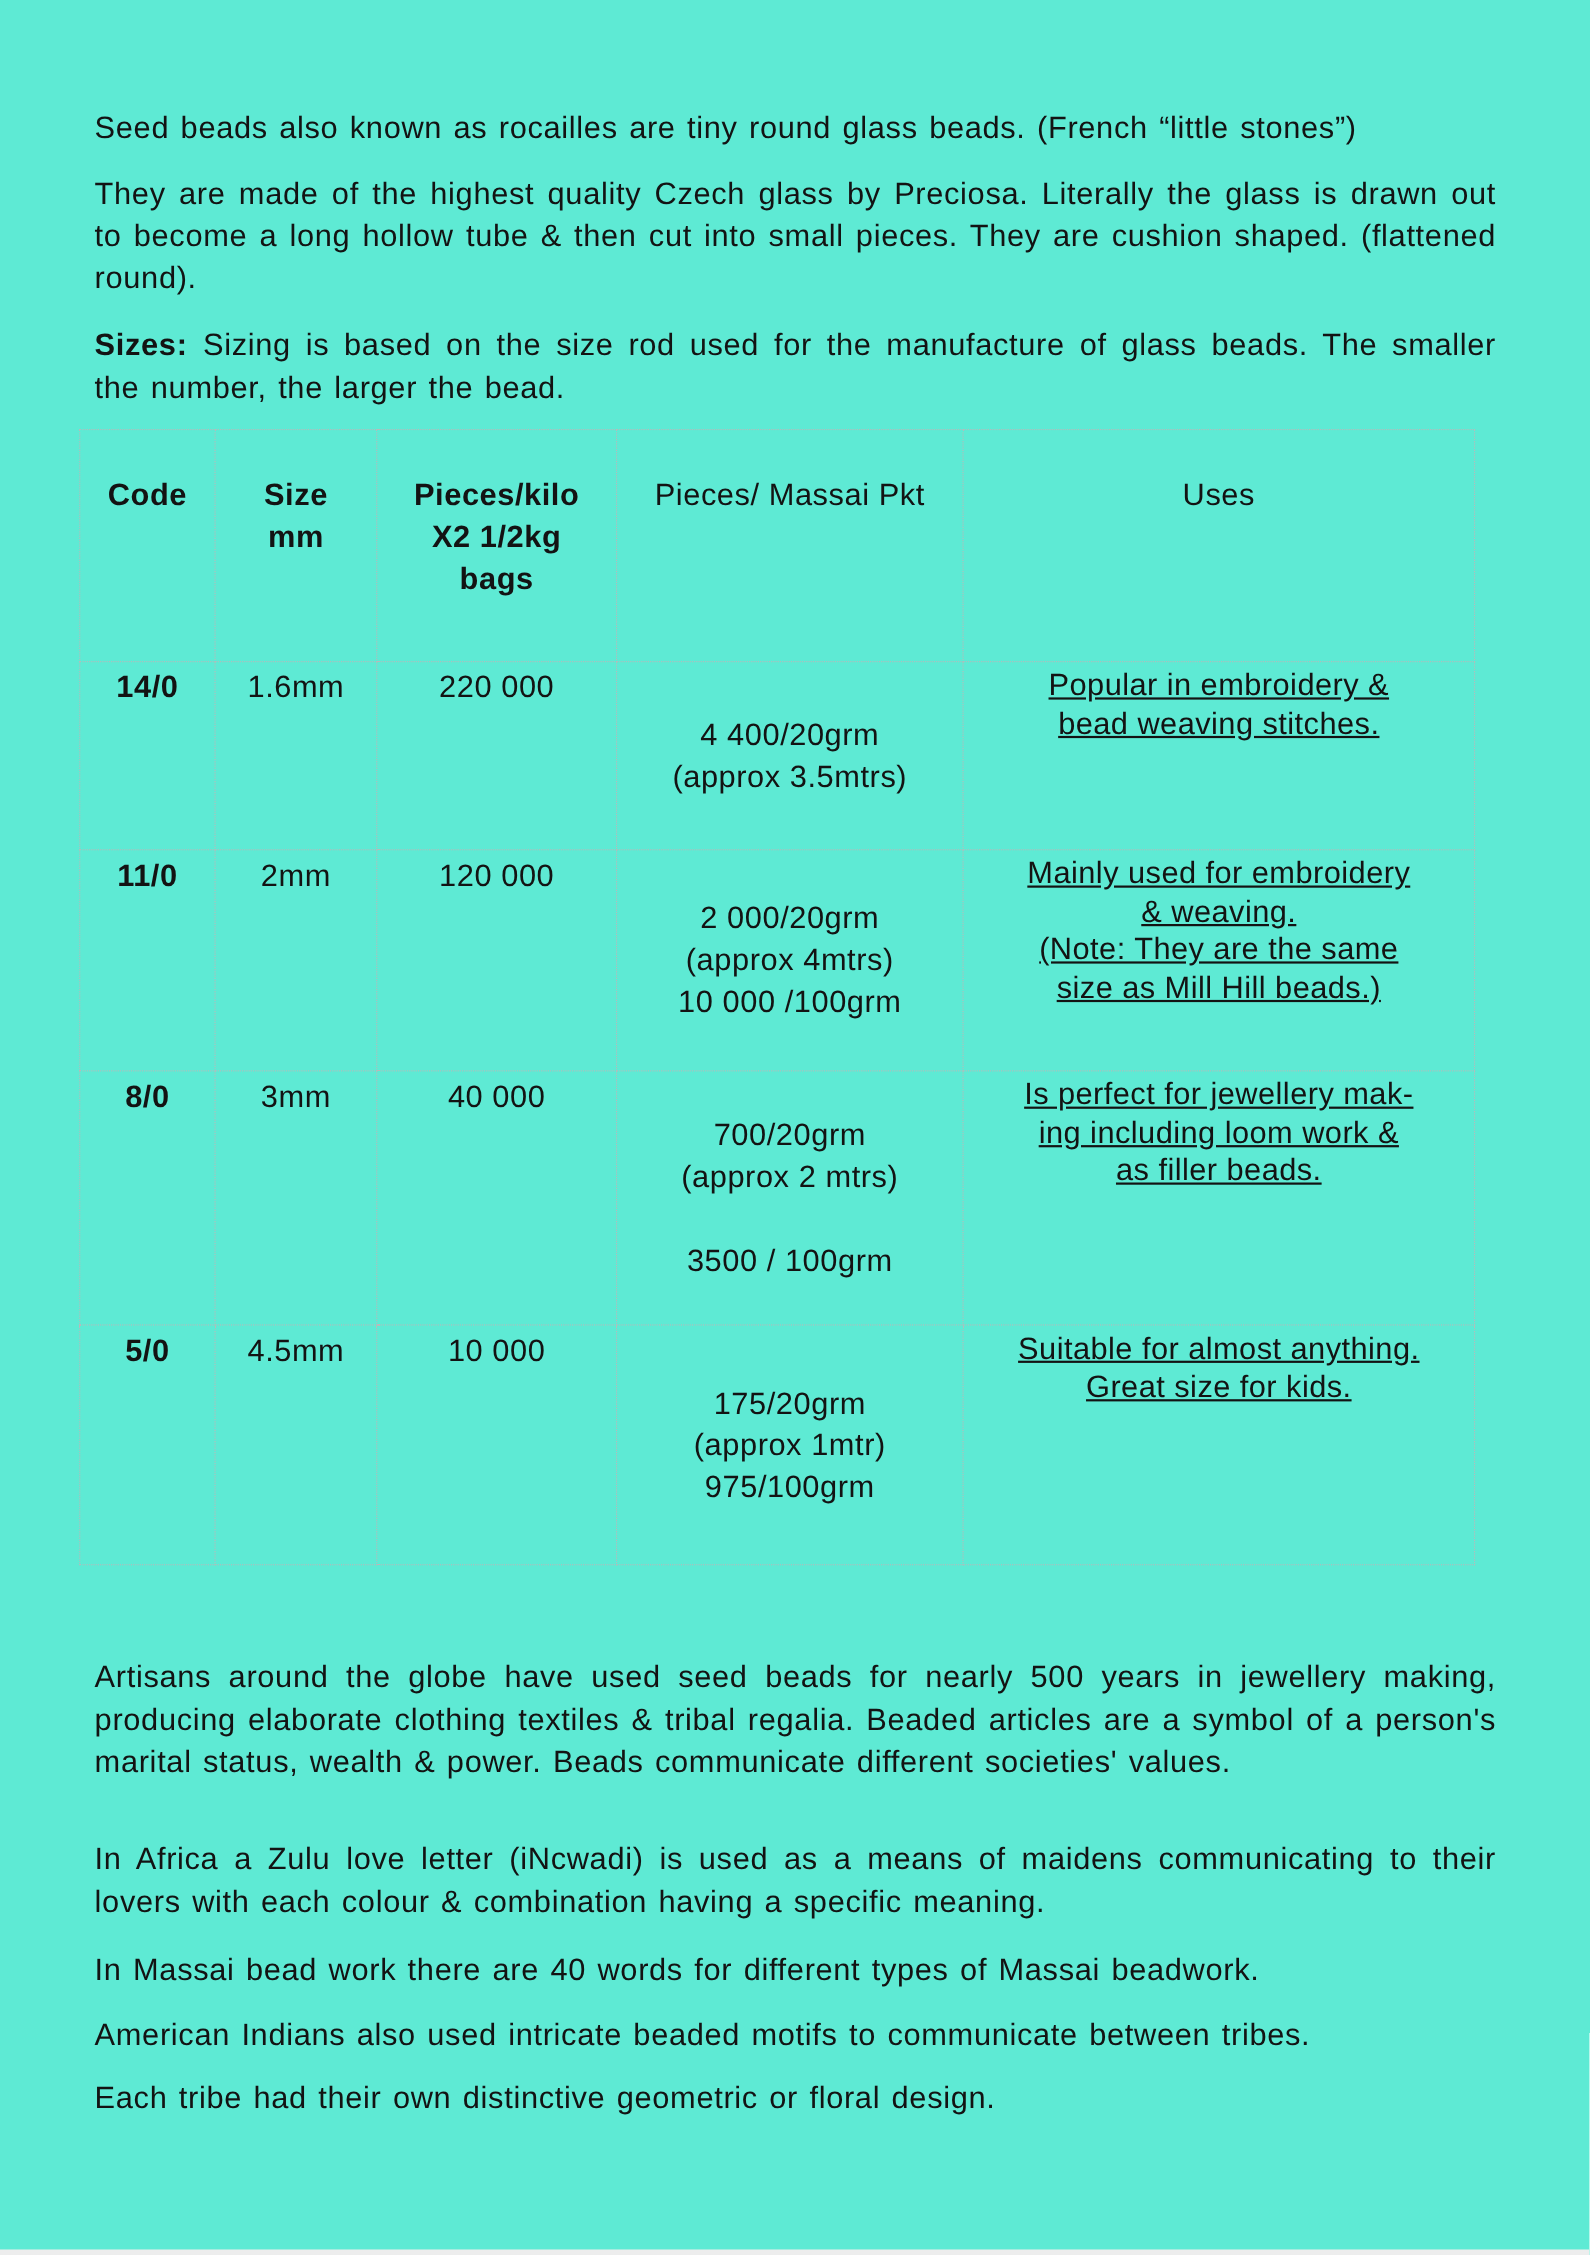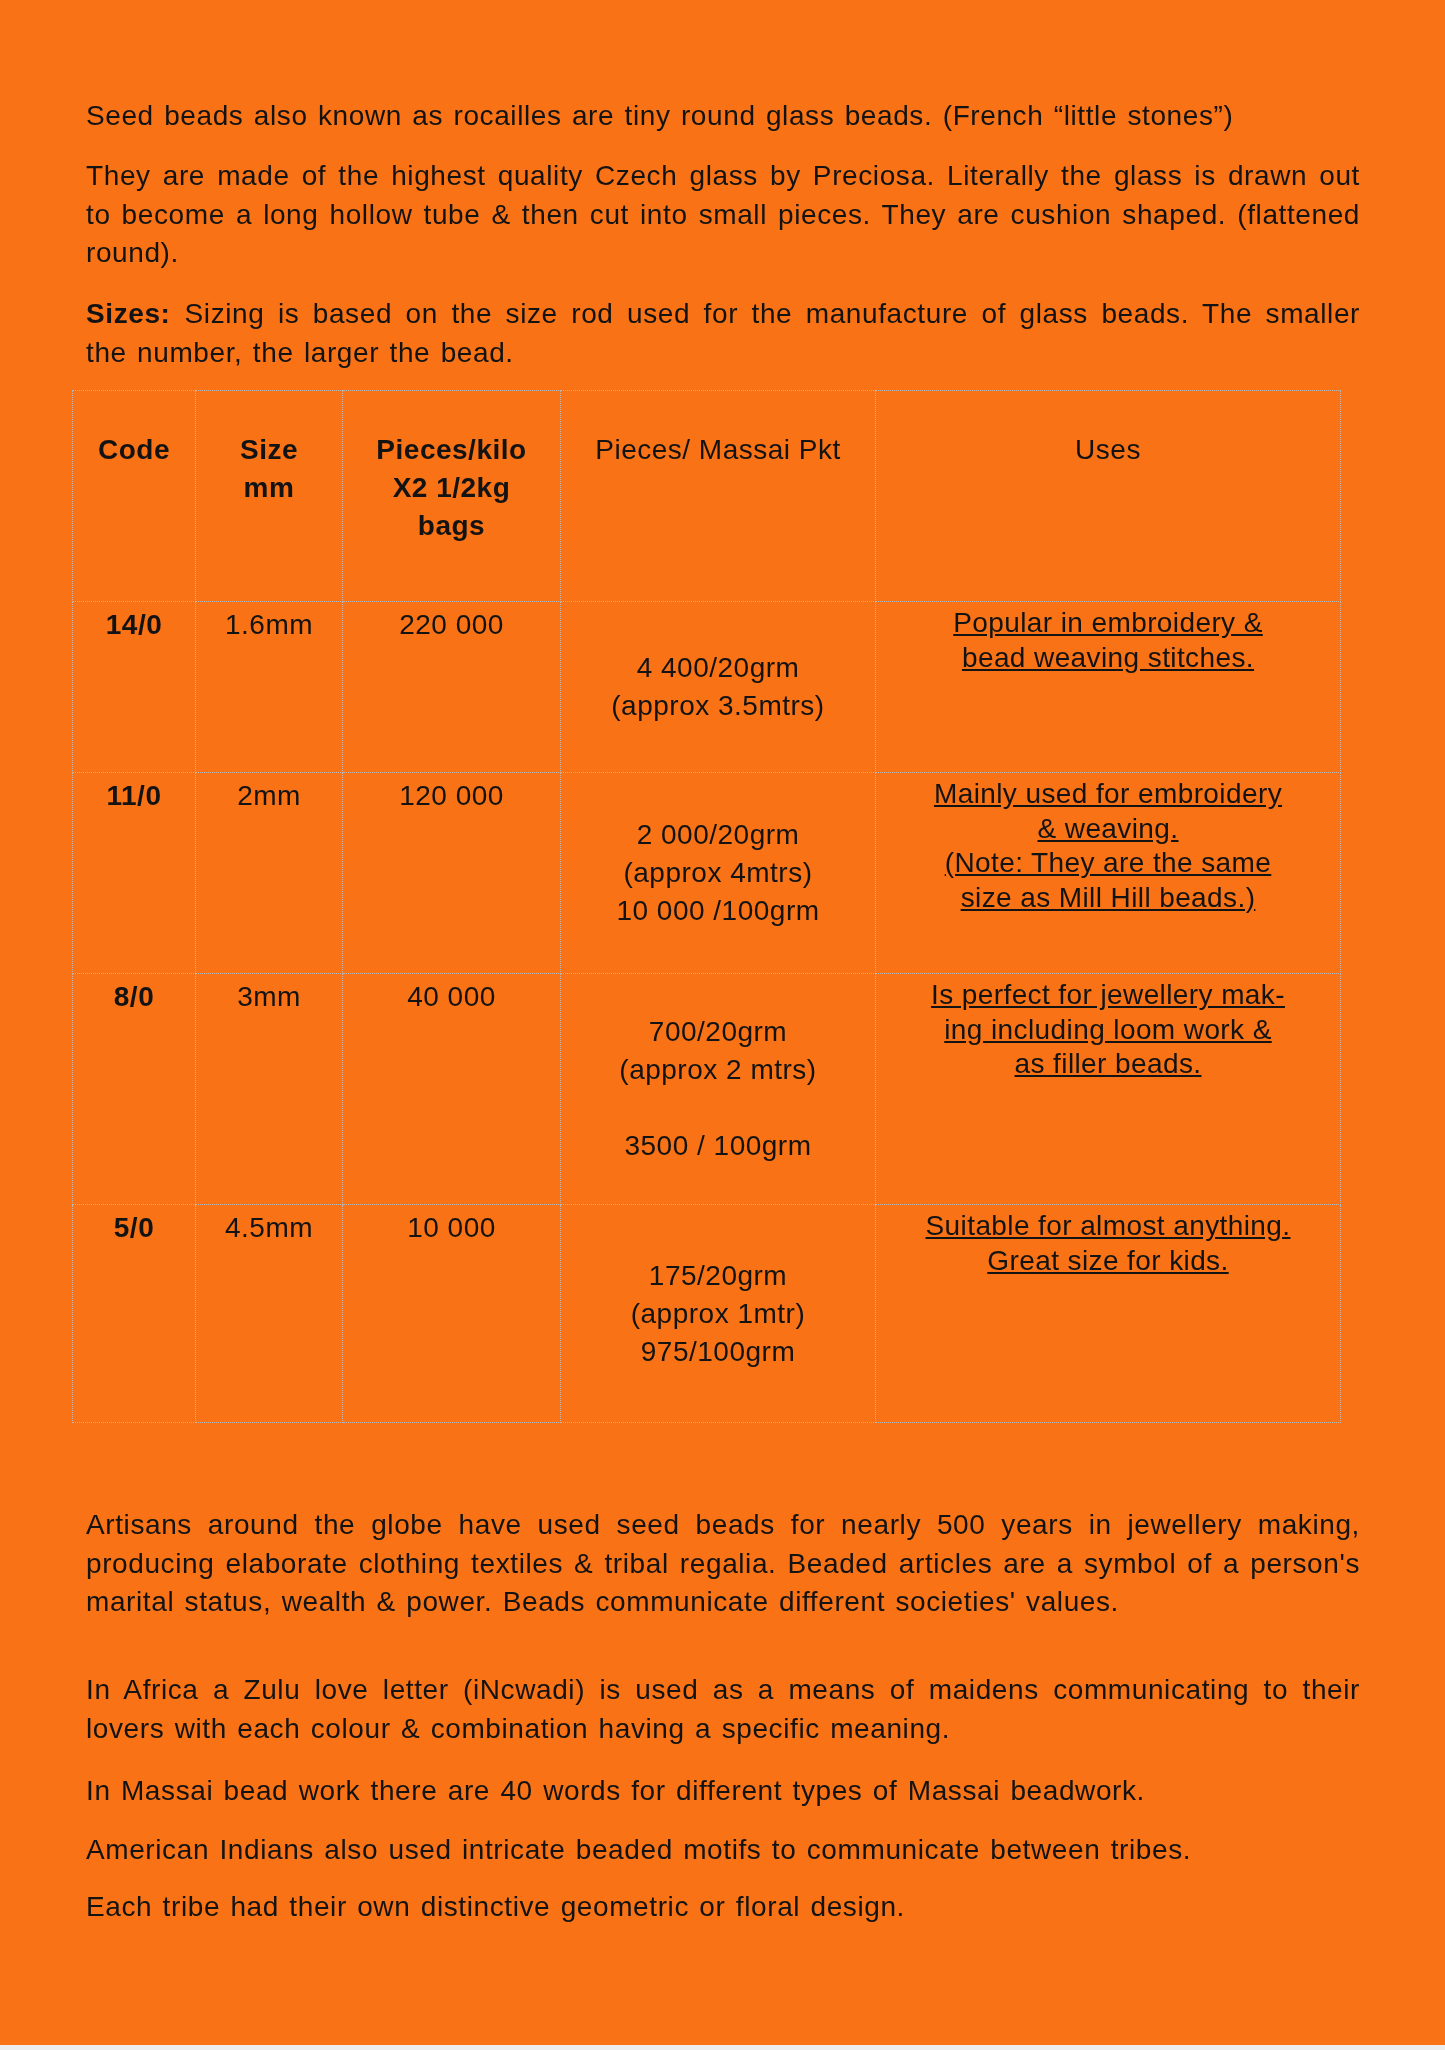--- a/index.html
+++ b/index.html
@@ -4,21 +4,21 @@
 <style>
   html, body {
     margin: 0;
     padding: 0;
     background: #ffffff;
   }
   .page {
     position: relative;
     width: 1445px;
     height: 2050px;
-    background: #f97316;
+    background: #5eead4;
     font-family: "Liberation Sans", "DejaVu Sans", sans-serif;
     color: #131313;
     overflow: hidden;
   }
   .para {
     position: absolute;
     left: 86px;
     width: 1274px;
     font-size: 28px;
     line-height: 38.5px;

